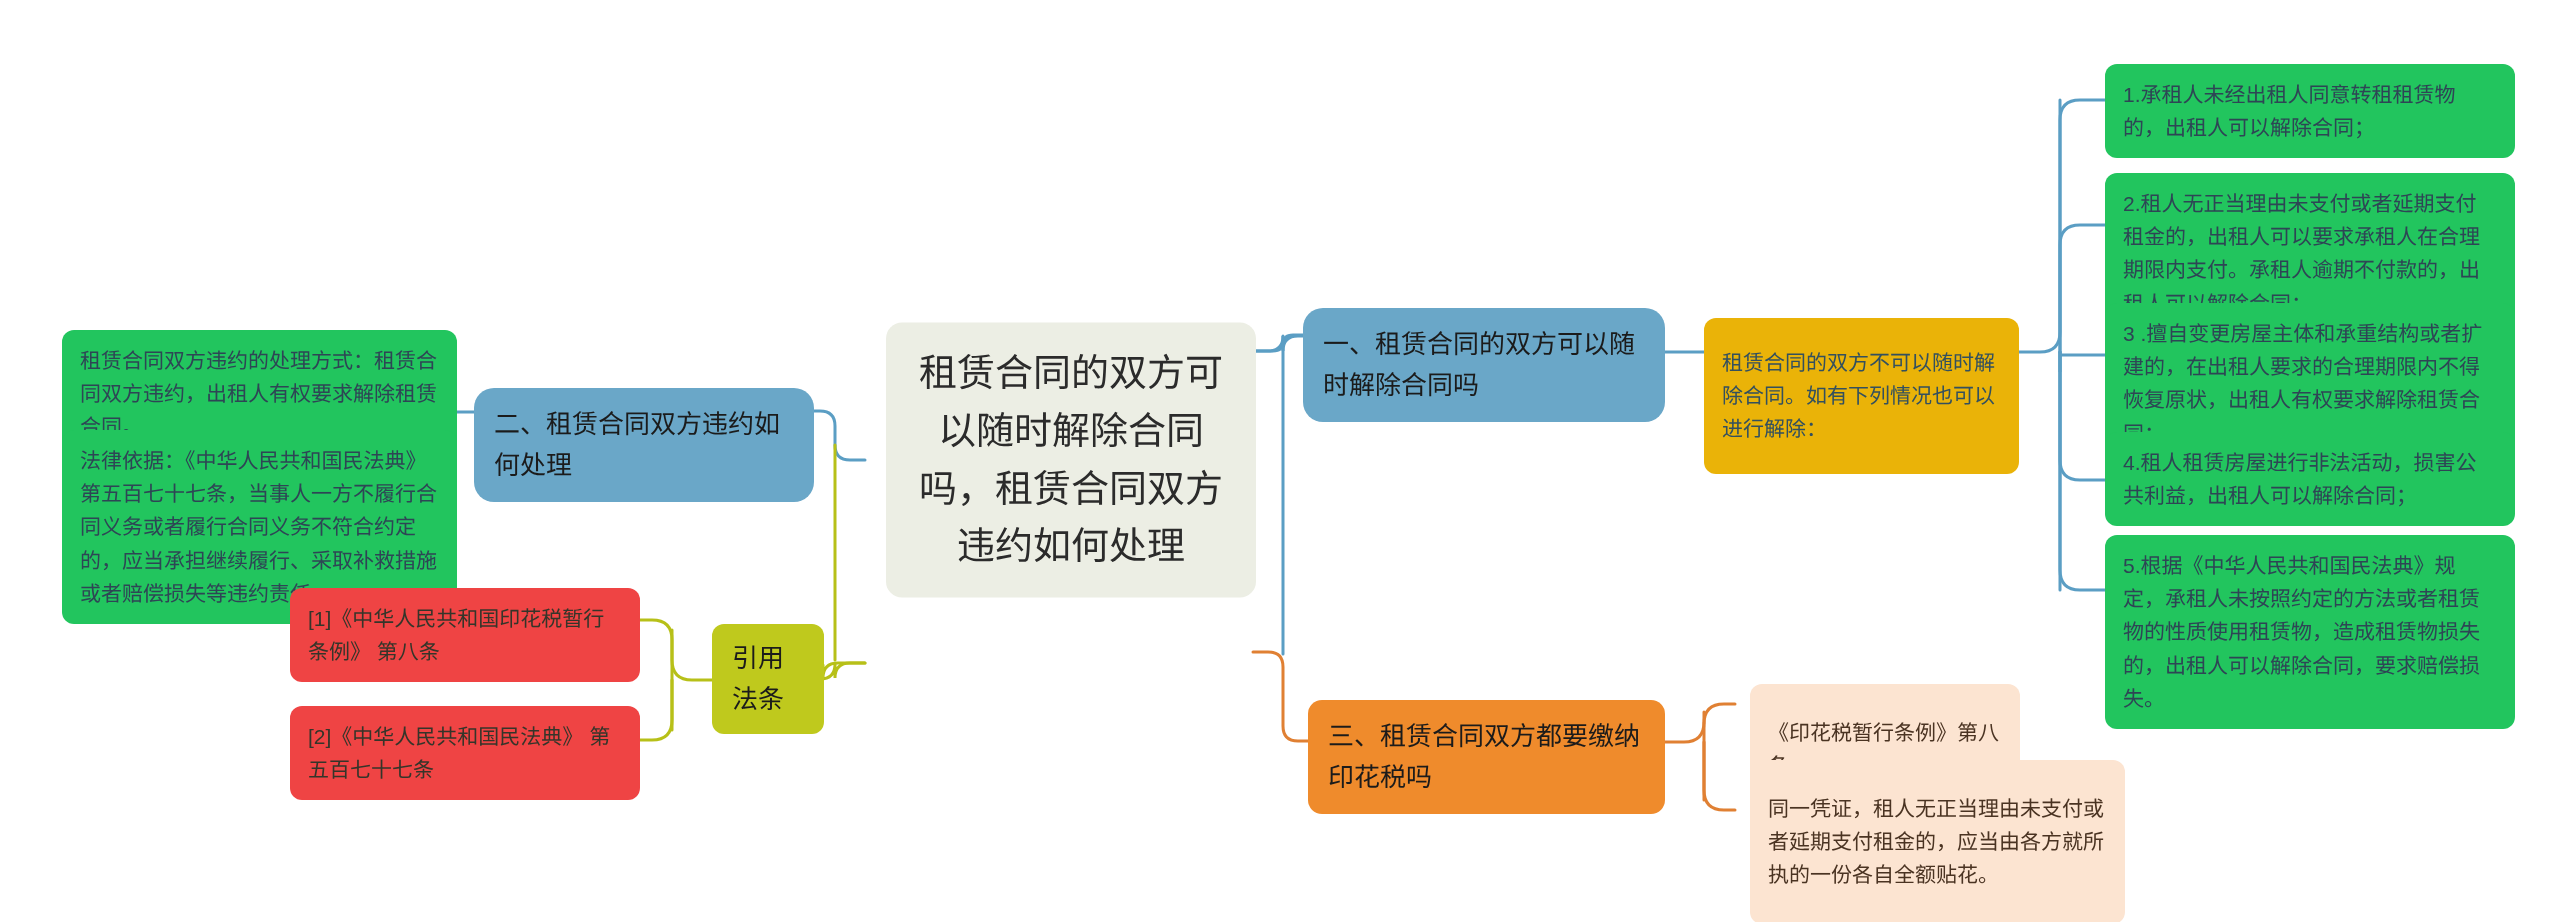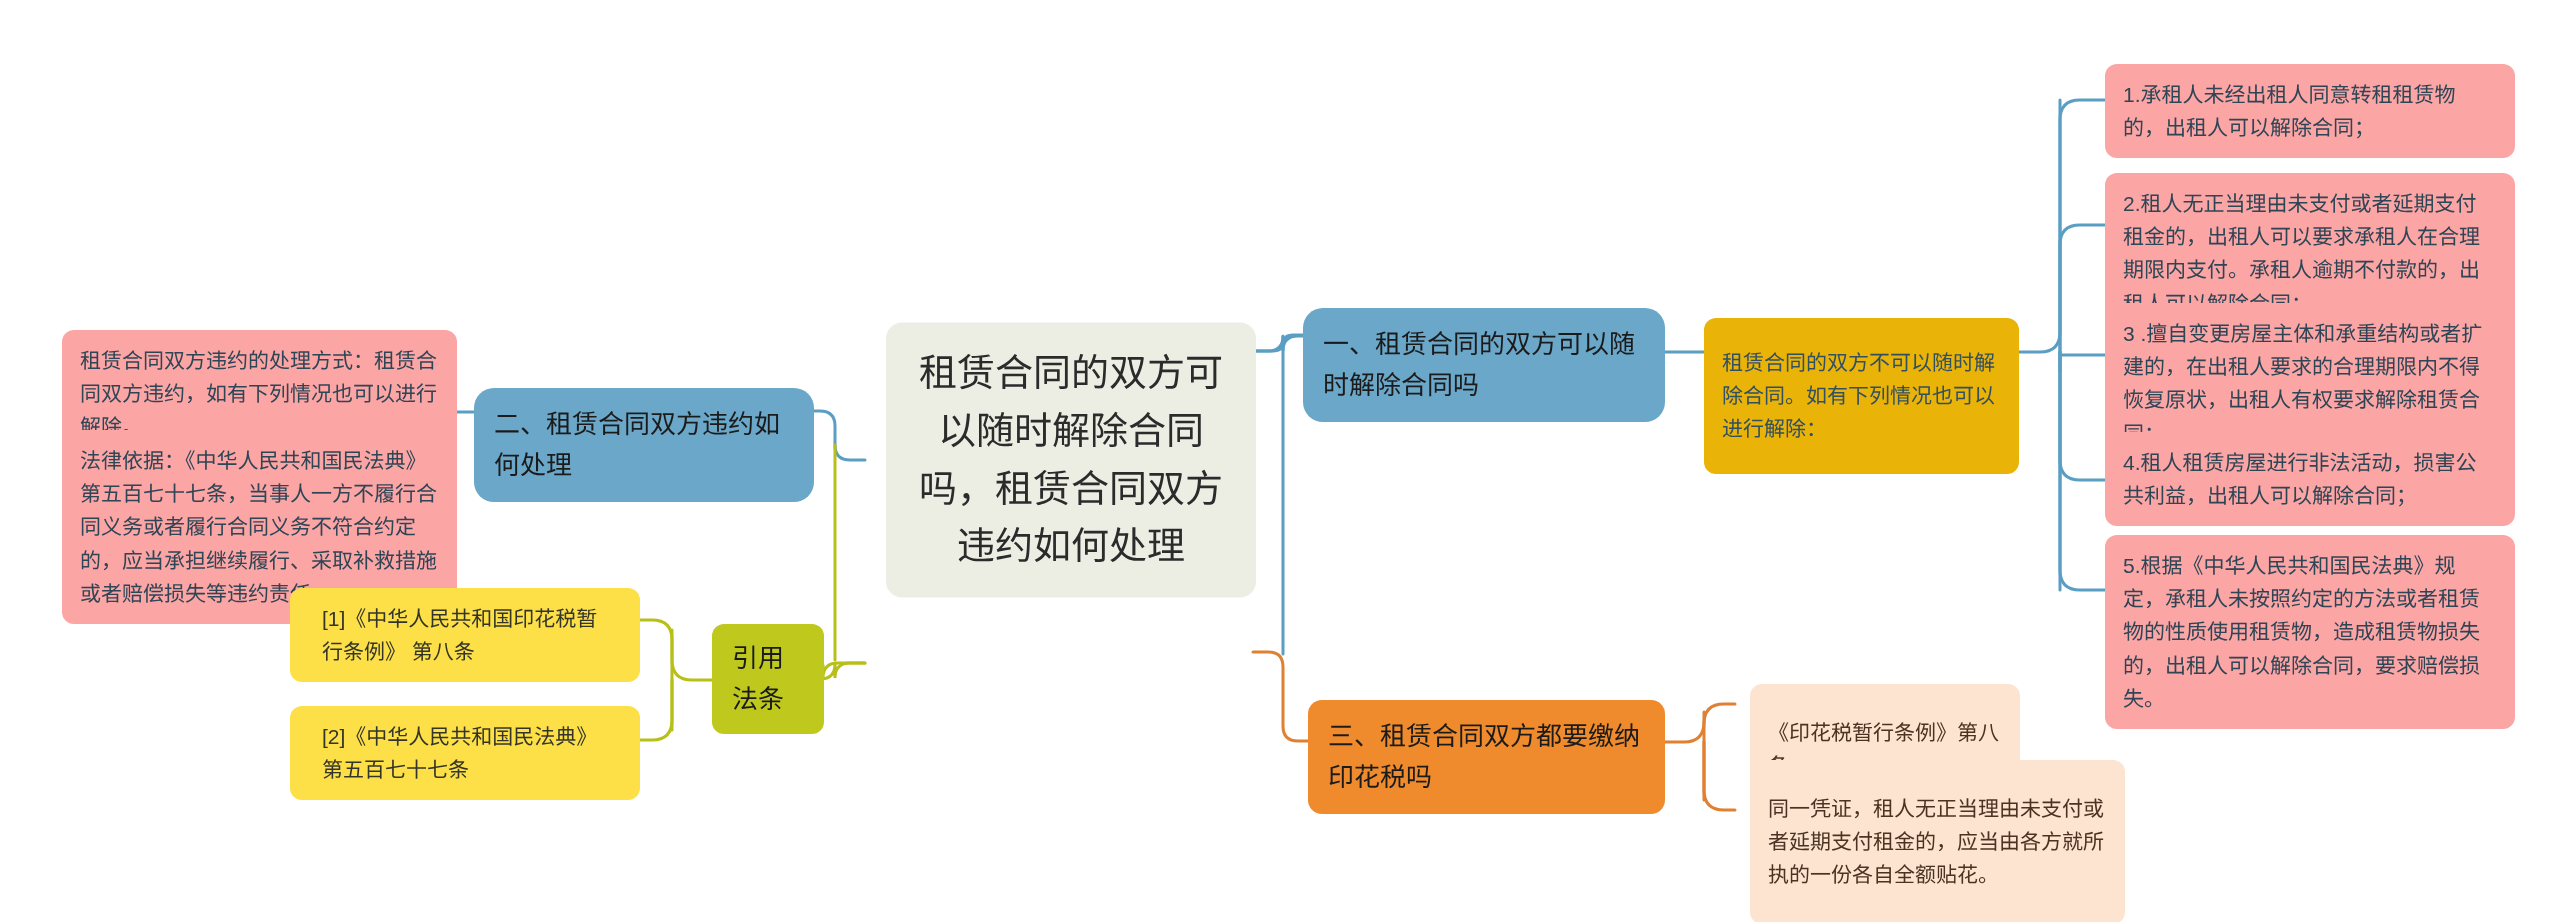--- a/index.html
+++ b/index.html
@@ -70,21 +70,21 @@
     background: #bfc91d;
     color: #1b1b1b;
     font-size: 26px;
     padding: 14px 20px;
     border-radius: 12px;
     justify-content: center;
   }
 
   
   .node.leaf-blue {
-    background: #fca5a5;
+    background: #22c55e;
     color: #2e4555;
     font-size: 21px;
     padding: 14px 18px;
     border-radius: 12px;
   }
   .node.leaf-blue2 {
     background: #eab308;
     color: #33505f;
     font-size: 21px;
     padding: 28px 18px;
@@ -93,24 +93,24 @@
   }
   .node.leaf-orange {
     background: #fce4d1;
     color: #4a3322;
     font-size: 21px;
     padding: 32px 18px;
     border-radius: 12px;
     margin-left: 15px;
   }
   .node.leaf-olive {
-    background: #fde047;
+    background: #ef4444;
     color: #34352a;
     font-size: 21px;
-    padding: 14px 32px;
+    padding: 14px 18px;
     border-radius: 12px;
   }
   .node .txt {
     display: block;
     width: 100%;
   }
 </style>
 </head>
 <body>
 
@@ -193,21 +193,21 @@
   </div>
   <div class="node leaf-orange" style="left:1735px; top:760px; width:375px;">
     <span class="txt">同一凭证，租人无正当理由未支付或者延期支付租金的，应当由各方就所执的一份各自全额贴花。</span>
   </div>
 
   <div class="node h-blue" style="left:474px; top:388px; width:340px;">
     <span class="txt">二、租赁合同双方违约如何处理</span>
   </div>
 
   <div class="node leaf-blue" style="left:62px; top:330px; width:395px;">
-    <span class="txt">租赁合同双方违约的处理方式：租赁合同双方违约，如有下列情况也可以进行解除。</span>
+    <span class="txt">租赁合同双方违约的处理方式：租赁合同双方违约，出租人有权要求解除租赁合同。</span>
   </div>
   <div class="node leaf-blue" style="left:62px; top:430px; width:395px;">
     <span class="txt">法律依据：《中华人民共和国民法典》第五百七十七条，当事人一方不履行合同义务或者履行合同义务不符合约定的，应当承担继续履行、采取补救措施或者赔偿损失等违约责任。</span>
   </div>
 
   <div class="node h-olive" style="left:712px; top:624px; width:112px;">
     <span class="txt">引用法条</span>
   </div>
 
   <div class="node leaf-olive" style="left:290px; top:588px; width:350px;">

